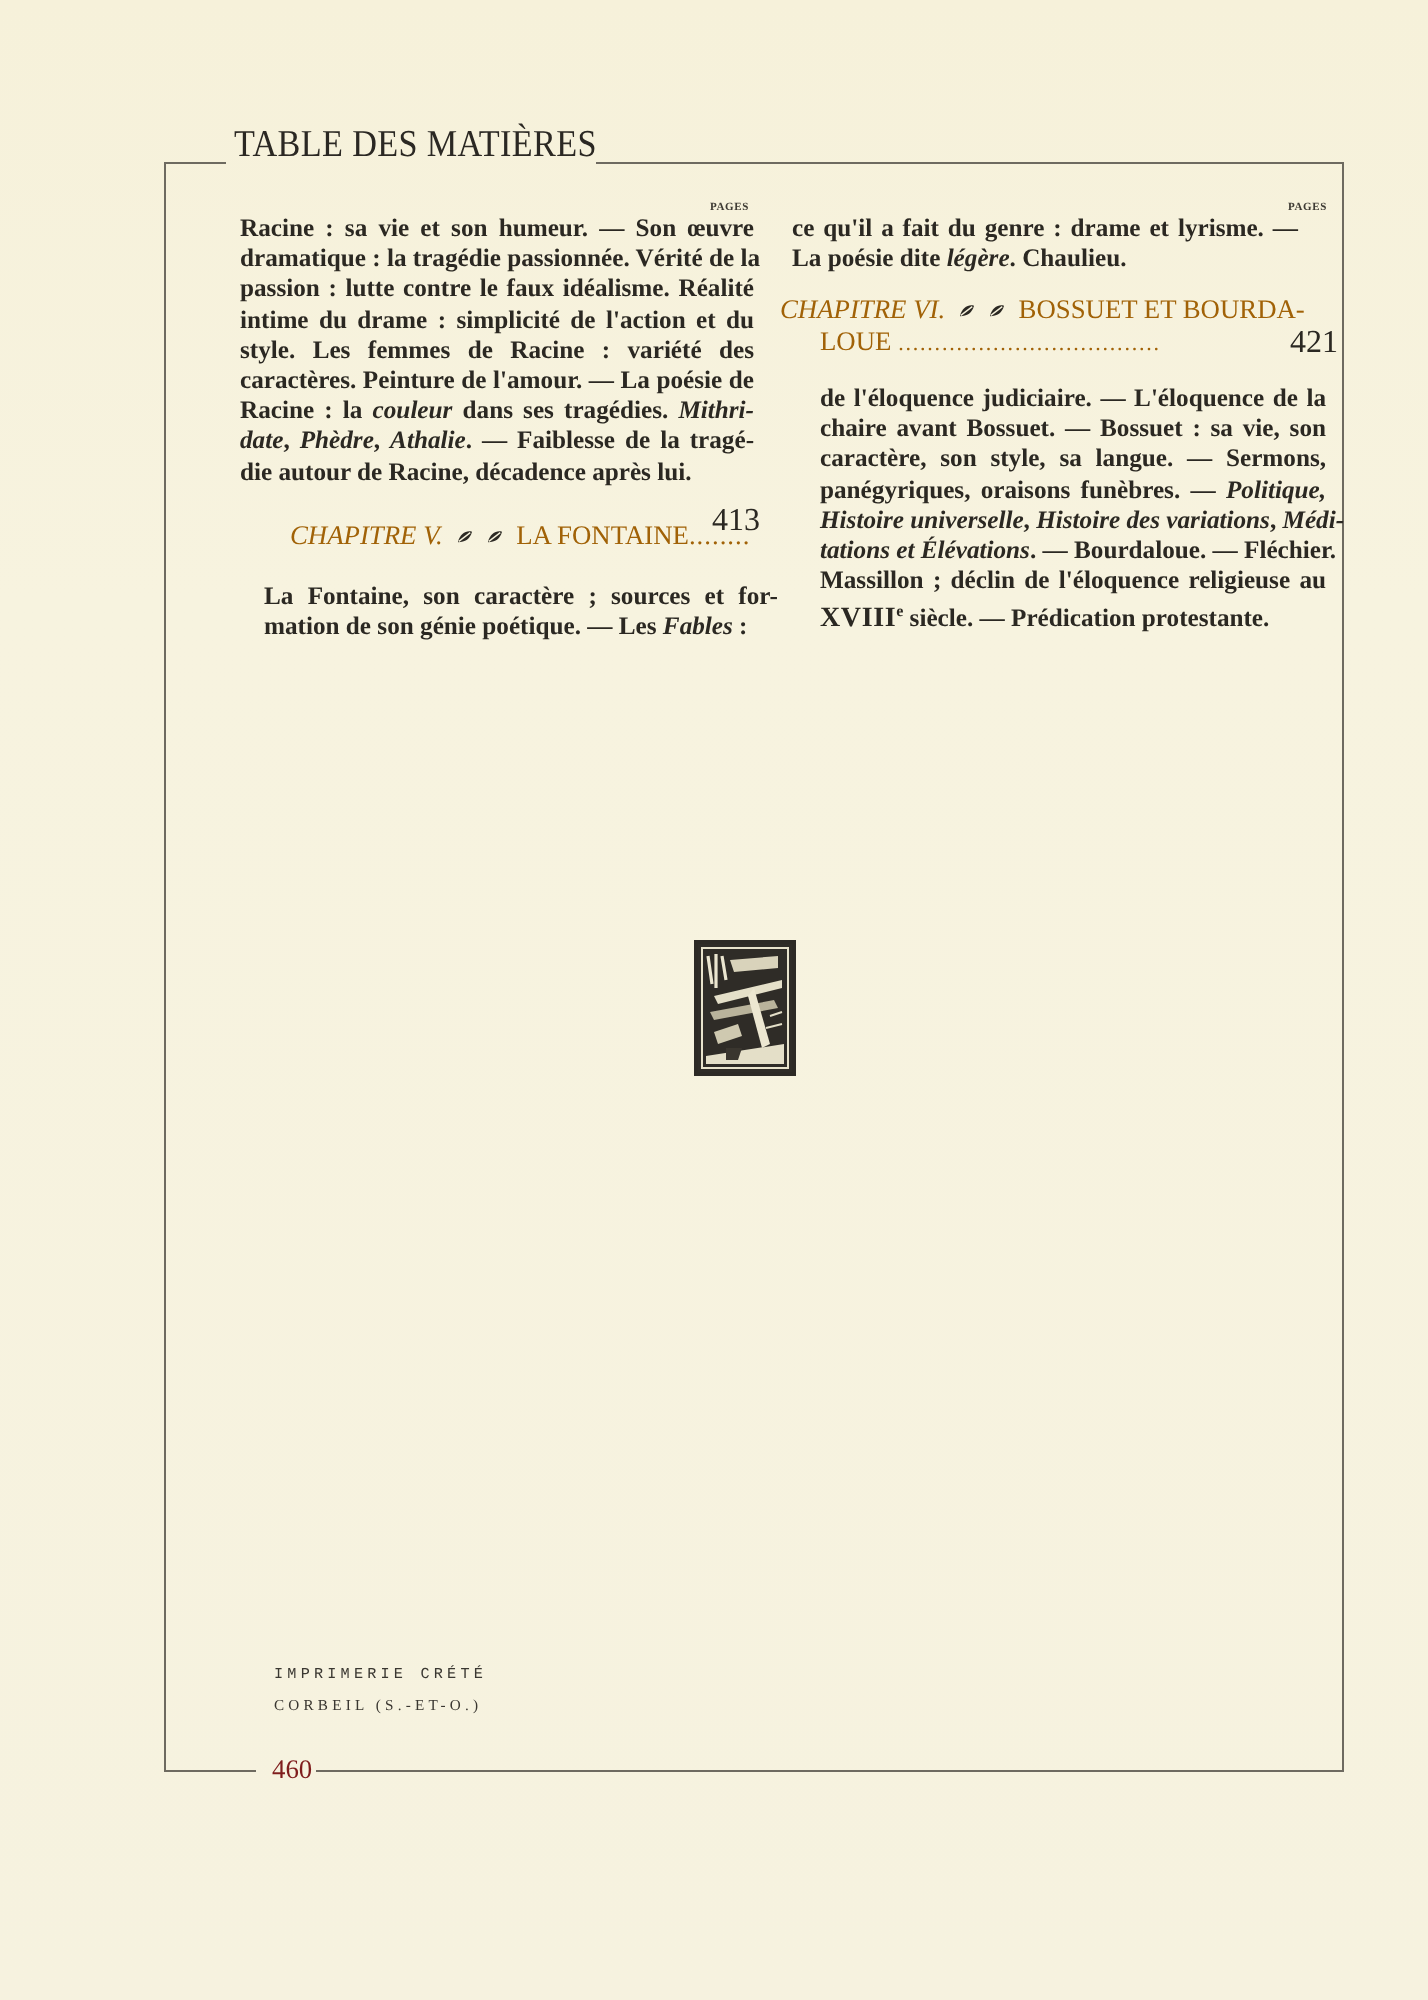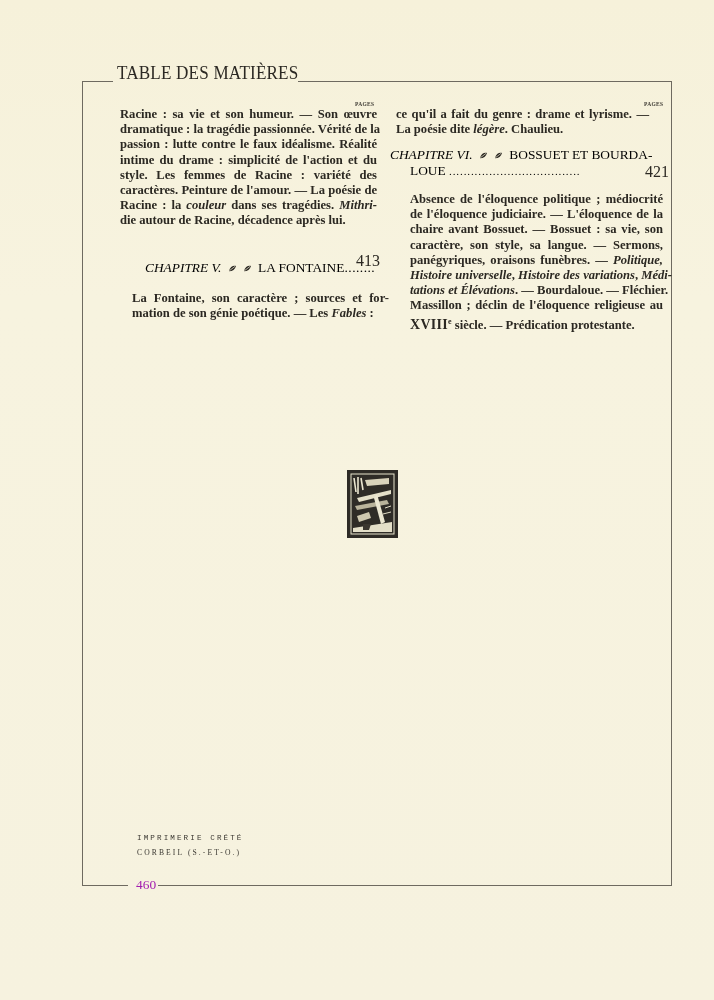--- a/index.html
+++ b/index.html
@@ -20,30 +20,30 @@
     position:absolute; font-size:5.5px; letter-spacing:0.3px; color:#3d3a33;
     font-family:"Liberation Serif", serif; font-weight:bold;
   }
   .para {
     position:absolute; font-size:12.6px; line-height:15.2px;
     text-align:justify; color:#2b2822;font-weight:bold;
   }
   .para .line { display:block; text-align:justify; text-align-last:justify; white-space:nowrap; }
   .para .line.last { text-align-last:left; }
   .chap {
-    position:absolute; font-size:13.4px; line-height:16px; white-space:nowrap; color:#000000;font-family:Liberation Serif, serif;
+    position:absolute; font-size:13.4px; line-height:16px; white-space:nowrap; color:#a16207;font-family:Liberation Serif, serif;
   }
   .chap i { font-style:italic; }
   .leaf { display:inline-block; width:9px; height:7px; margin:0 3px; vertical-align:middle; }
   .pg { position:absolute; font-size:16px; color:#2b2822; }
   .imprint {
     position:absolute; left:137px; font-size:7.6px; letter-spacing:2.1px; color:#3a3731;
     white-space:nowrap;
   }
-  .folio { position:absolute; left:136px; top:877px; font-size:13.4px; color:#a21caf; }
+  .folio { position:absolute; left:136px; top:877px; font-size:13.4px; color:#7f1d1d; }
   .ornament {
     position:absolute; left:347px; top:470px; width:51px; height:68px;
     background:#f0ecd8; border:2px solid #2d2a25; box-sizing:border-box;
   }
 </style>
 </head>
 <body>
 
 <div class="rule" style="left:82px; top:81px; width:31px; height:1px;"></div>
 <div class="rule" style="left:298px; top:81px; width:374px; height:1px;"></div>
@@ -57,20 +57,21 @@
 <div class="pages-label" style="left:644px; top:101px;">PAGES</div>
 
 <div class="para" style="left:120px; top:107px; width:257px;">
     <span class="line">Racine : sa vie et son humeur. — Son œuvre</span>
     <span class="line">dramatique : la tragédie passionnée. Vérité de la</span>
     <span class="line">passion : lutte contre le faux idéalisme. Réalité</span>
     <span class="line">intime du drame : simplicité de l'action et du</span>
     <span class="line">style. Les femmes de Racine : variété des</span>
     <span class="line">caractères. Peinture de l'amour. — La poésie de</span>
     <span class="line">Racine : la <i>couleur</i> dans ses tragédies. <i>Mithri-</i></span>
+    <span class="line"><i>date</i>, <i>Phèdre</i>, <i>Athalie</i>. — Faiblesse de la tragé-</span>
     <span class="line last">die autour de Racine, décadence après lui.</span>
   </div>
 
 <div class="chap" style="left:101px; top:260px;margin-left:44px;">
   <i>CHAPITRE V.</i>
   <span class="leaf-pair"><svg class="leaf" viewBox="0 0 10 8">
         <path d="M1 7 C2 2 6 0 9 1 C8 5 5 7 1 7 Z" fill="#2b2822"></path>
         <path d="M1.5 6.5 L8 1.5" stroke="#f6f2dc" stroke-width="0.8"></path>
       </svg><svg class="leaf" viewBox="0 0 10 8">
         <path d="M1 7 C2 2 6 0 9 1 C8 5 5 7 1 7 Z" fill="#2b2822"></path>
@@ -101,21 +102,20 @@
       </svg></span>
   <span>BOSSUET ET BOURDA-</span>
 </div>
 <div class="chap" style="left:410px; top:163px;">
   <span>LOUE</span>
   <span style="font-size:11px; letter-spacing:0.9px;">....................................</span>
 </div>
 <div class="pg" style="left:645px; top:163px;">421</div>
 
 <div class="para" style="left:410px; top:192px; width:253px;">
-    <span class="line">Absence de l'éloquence politique ; médiocrité</span>
     <span class="line">de l'éloquence judiciaire. — L'éloquence de la</span>
     <span class="line">chaire avant Bossuet. — Bossuet : sa vie, son</span>
     <span class="line">caractère, son style, sa langue. — Sermons,</span>
     <span class="line">panégyriques, oraisons funèbres. — <i>Politique,</i></span>
     <span class="line"><i>Histoire universelle</i>, <i>Histoire des variations</i>, <i>Médi-</i></span>
     <span class="line"><i>tations et Élévations</i>. — Bourdaloue. — Fléchier.</span>
     <span class="line">Massillon ; déclin de l'éloquence religieuse au</span>
     <span class="line last"><span style="font-size: 14px; letter-spacing: 0.3px;">XVIII</span><sup style="font-size: 8px;">e</sup> siècle. — Prédication protestante.</span>
   </div>
 

